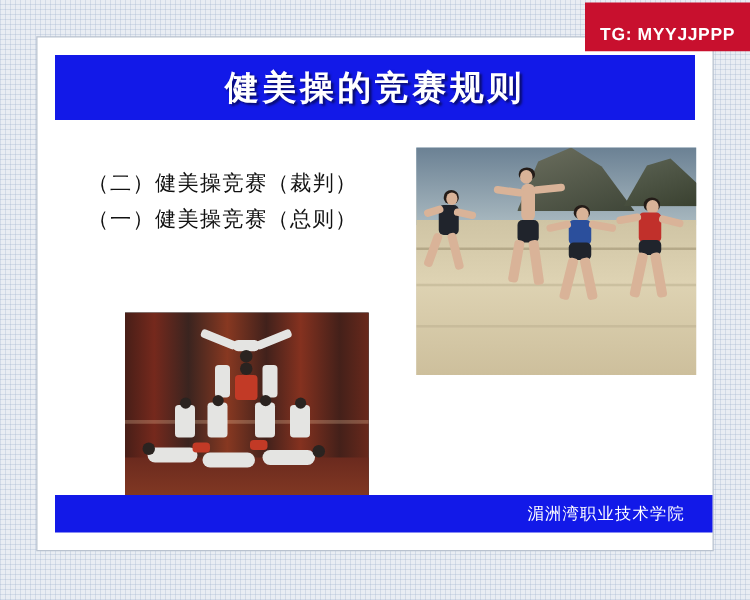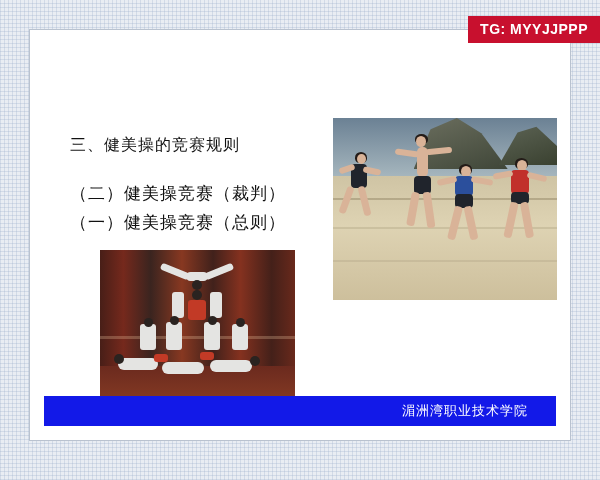--- a/index.html
+++ b/index.html
@@ -10,24 +10,24 @@
   }
   .screen{
     position:relative;width:600px;height:480px;
     background:
       repeating-linear-gradient(0deg, rgba(150,170,200,0.28) 0px, rgba(150,170,200,0.28) 1px, transparent 1px, transparent 4px),
       repeating-linear-gradient(90deg, rgba(150,170,200,0.28) 0px, rgba(150,170,200,0.28) 1px, transparent 1px, transparent 4px),
       #e9edf3;
   }
   
   .tg-badge{
-    position:absolute;top:16px;right:0;
+    position:absolute;top:2px;right:0;
     background:#c8102e;color:#ffffff;
     font-size:14px;font-weight:bold;
-    padding:6px 12px 7px 12px;
+    padding:18px 12px 7px 12px;
     letter-spacing:0.5px;
     line-height:1;
     z-index:30;
   }
   
   .site-watermark{
     position:absolute;left:18px;bottom:20px;
     color:#ffffff;font-size:17px;
     text-shadow:0 1px 2px rgba(0,0,0,0.25);
     letter-spacing:0.3px;
@@ -97,39 +97,41 @@
      opacity:0.95;}
   .stage-floor{position:absolute;left:0;bottom:0;width:100%;height:30%;
     background:linear-gradient(#6b2a1e,#8e4026);}
   .stage-band{position:absolute;left:0;top:52%;width:100%;height:3px;background:rgba(255,220,180,0.25);}
   .perf{position:absolute;background:#e4e4e2;border-radius:3px;}
   .perf-dark{position:absolute;background:#2a2320;border-radius:3px;}
   .perf-red{position:absolute;background:#c23a26;border-radius:3px;}
   
   .footer-bar{
     position:absolute;left:14px;bottom:14px;width:512px;height:30px;
-    background:#1219e8;display:flex;align-items:center;justify-content:flex-end;
+    background:#1219e8;display:flex;align-items:center;justify-content:flex-end;padding-left:20px;
   }
   .footer-text{
     color:#ffffff;font-size:13px;letter-spacing:1px;margin-right:28px;
     font-family:"DejaVu Sans","Liberation Sans",sans-serif;
   }
 </style>
 </head>
 <body>
 
 <div class="screen">
 
   <div class="tg-badge">TG: MYYJJPPP</div>
 
   <div class="slide">
 
+    <div class="title-bar">
+      <div class="title-text">健美操的竞赛规则</div>
+    </div>
 
     <div class="body-text">
-      <div class="line-main">三、健美操的竞赛规则</div>
       <div class="line-sub">（二）健美操竞赛（裁判）</div>
       <div class="line-sub">（一）健美操竞赛（总则）</div>
     </div>
 
     <div class="photo-beach">
       <div class="beach-sky"></div>
       <div class="beach-rock"></div>
       <div class="beach-rock2"></div>
       <div class="beach-sand"></div>
       <div class="beach-line" style="top:44%"></div>

